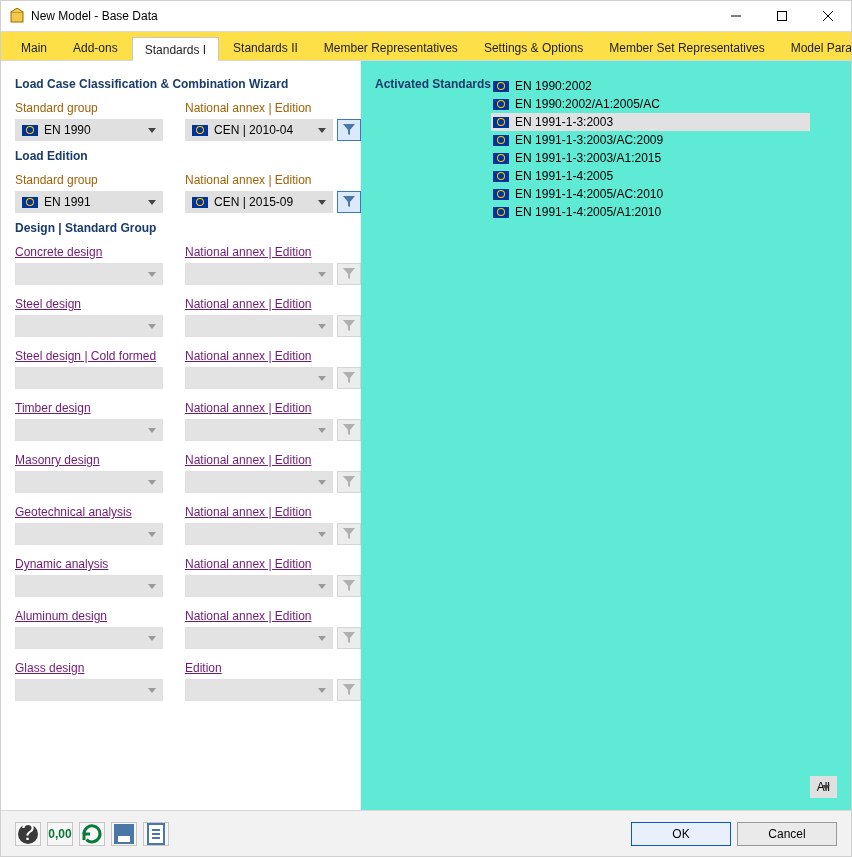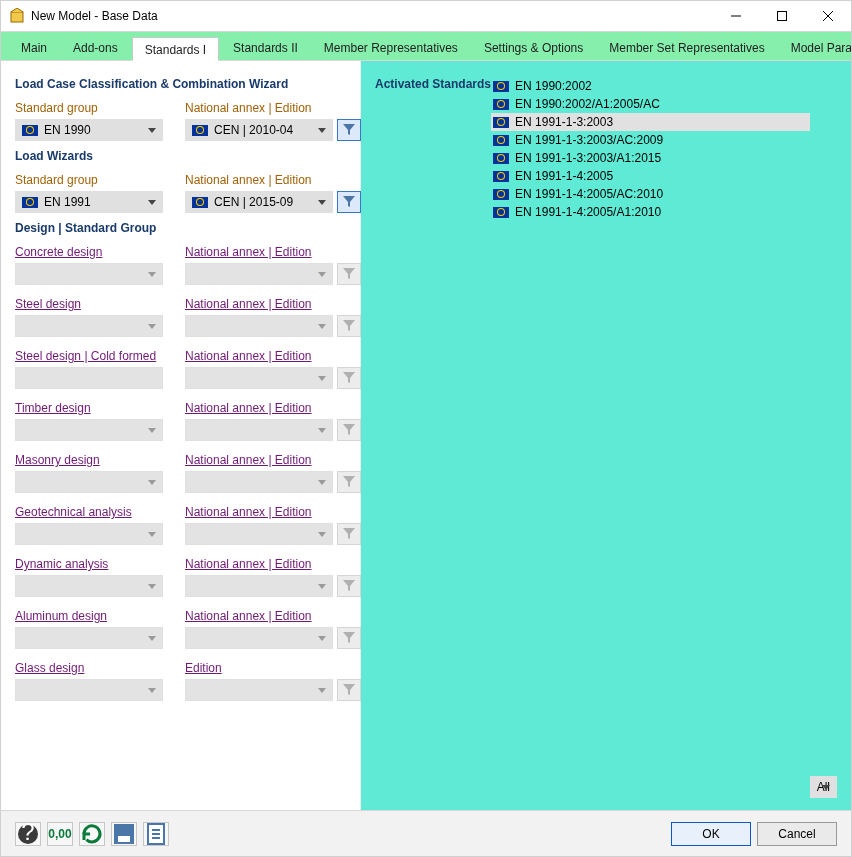--- a/index.html
+++ b/index.html
@@ -5,21 +5,21 @@
 *{box-sizing:border-box;margin:0;padding:0;font-family:"Segoe UI",Tahoma,sans-serif;font-size:12px;}
 body{background:#fff;width:852px;height:857px;overflow:hidden;border:1px solid #d0d0d0;}
 
 .titlebar{height:30px;display:flex;align-items:center;padding:0 0 0 8px;background:#fff;}
 .titlebar .title{margin-left:6px;flex:1;color:#000;}
 .winbtns{display:flex;height:100%;}
 .winbtn{width:46px;height:100%;display:flex;align-items:center;justify-content:center;color:#000;}
 .winbtn svg{width:10px;height:10px;}
 .app-icon{width:16px;height:16px;}
 
-.tabarea{background:#86efac;border-top:1px solid #d8d8d8;border-bottom:1px solid #d8d8d8;height:30px;display:flex;align-items:center;padding:0 8px;position:relative;}
+.tabarea{background:#fde047;border-top:1px solid #d8d8d8;border-bottom:1px solid #d8d8d8;height:30px;display:flex;align-items:center;padding:0 8px;position:relative;}
 .tabs{display:flex;gap:0;align-items:flex-end;height:100%;}
 .tab{padding:0 12px;height:24px;line-height:24px;color:#222;margin-right:2px;white-space:nowrap;}
 .tab.active{background:#fff;border:1px solid #c8c8c8;border-bottom:1px solid #fff;position:relative;top:1px;}
 
 .content{display:flex;height:calc(100% - 30px - 30px - 46px);}
 .col{padding:12px 14px;}
 .col.left{width:360px;background:#fff;border-right:1px solid #eee;}
 .col.right{flex:1;background:#5eead4;display:flex;flex-direction:row;}
 .section-title{color:#193b6b;font-weight:600;margin:4px 0 10px 0;}
 .row{display:flex;gap:22px;align-items:flex-end;margin-bottom:8px;}
@@ -50,21 +50,21 @@
 .std-item{display:flex;align-items:center;gap:6px;height:18px;padding:0 2px;}
 .std-item .flag{width:16px;height:11px;background:#003399;display:inline-flex;align-items:center;justify-content:center;}
 .std-item .flag::after{content:"";width:6px;height:6px;border-radius:50%;box-shadow:0 0 0 1px #ffcc00;}
 .std-item.selected{background:#e1e1e1;}
 .right-footer{margin-top:auto;}
 .right-footer .dd{width:100%;min-width:0;background:#e0e0e0;}
 
 .footer{height:46px;border-top:1px solid #d8d8d8;background:#f2f2f2;display:flex;align-items:center;padding:0 14px;gap:6px;}
 .footer .spacer{flex:1;}
 .toolbtn{width:26px;height:24px;border:1px solid #c6c6c6;background:#f7f7f7;display:flex;align-items:center;justify-content:center;font-size:11px;}
-.pushbtn{width:80px;height:24px;border:1px solid #999;background:#eaeaea;}
+.pushbtn{width:100px;height:24px;border:1px solid #999;background:#eaeaea;}
 .pushbtn.primary{border:1px solid #0a58ca;background:#e8f0fb;}
 </style>
 </head>
 <body>
 
 <div class="titlebar">
   <svg class="app-icon" viewBox="0 0 16 16">
       <rect x="2" y="4" width="12" height="10" fill="#f2c94c" stroke="#9a6a00"></rect>
       <path d="M2 4 L8 0 L14 4" fill="#f2c94c" stroke="#9a6a00"></path>
     </svg>
@@ -132,21 +132,21 @@
           <div class="iconbtn">
               <svg viewBox="0 0 12 12">
                 <rect x="1" y="1" width="10" height="10" fill="none" stroke="#7a5"></rect>
                 <rect x="3" y="3" width="4" height="4" fill="#cb8"></rect>
               </svg>
             </div>
         </div>
       </div>
     </div>
 
-    <div class="section-title">Load Wizards</div>
+    <div class="section-title">Load Edition</div>
     <div class="row">
       <div class="field">
         <div class="label">Standard group</div>
         <div class="dd">
             <span class="flag"></span>
             <span class="val">EN 1991</span>
             <span class="chev"></span>
           </div>
       </div>
       <div class="field">

